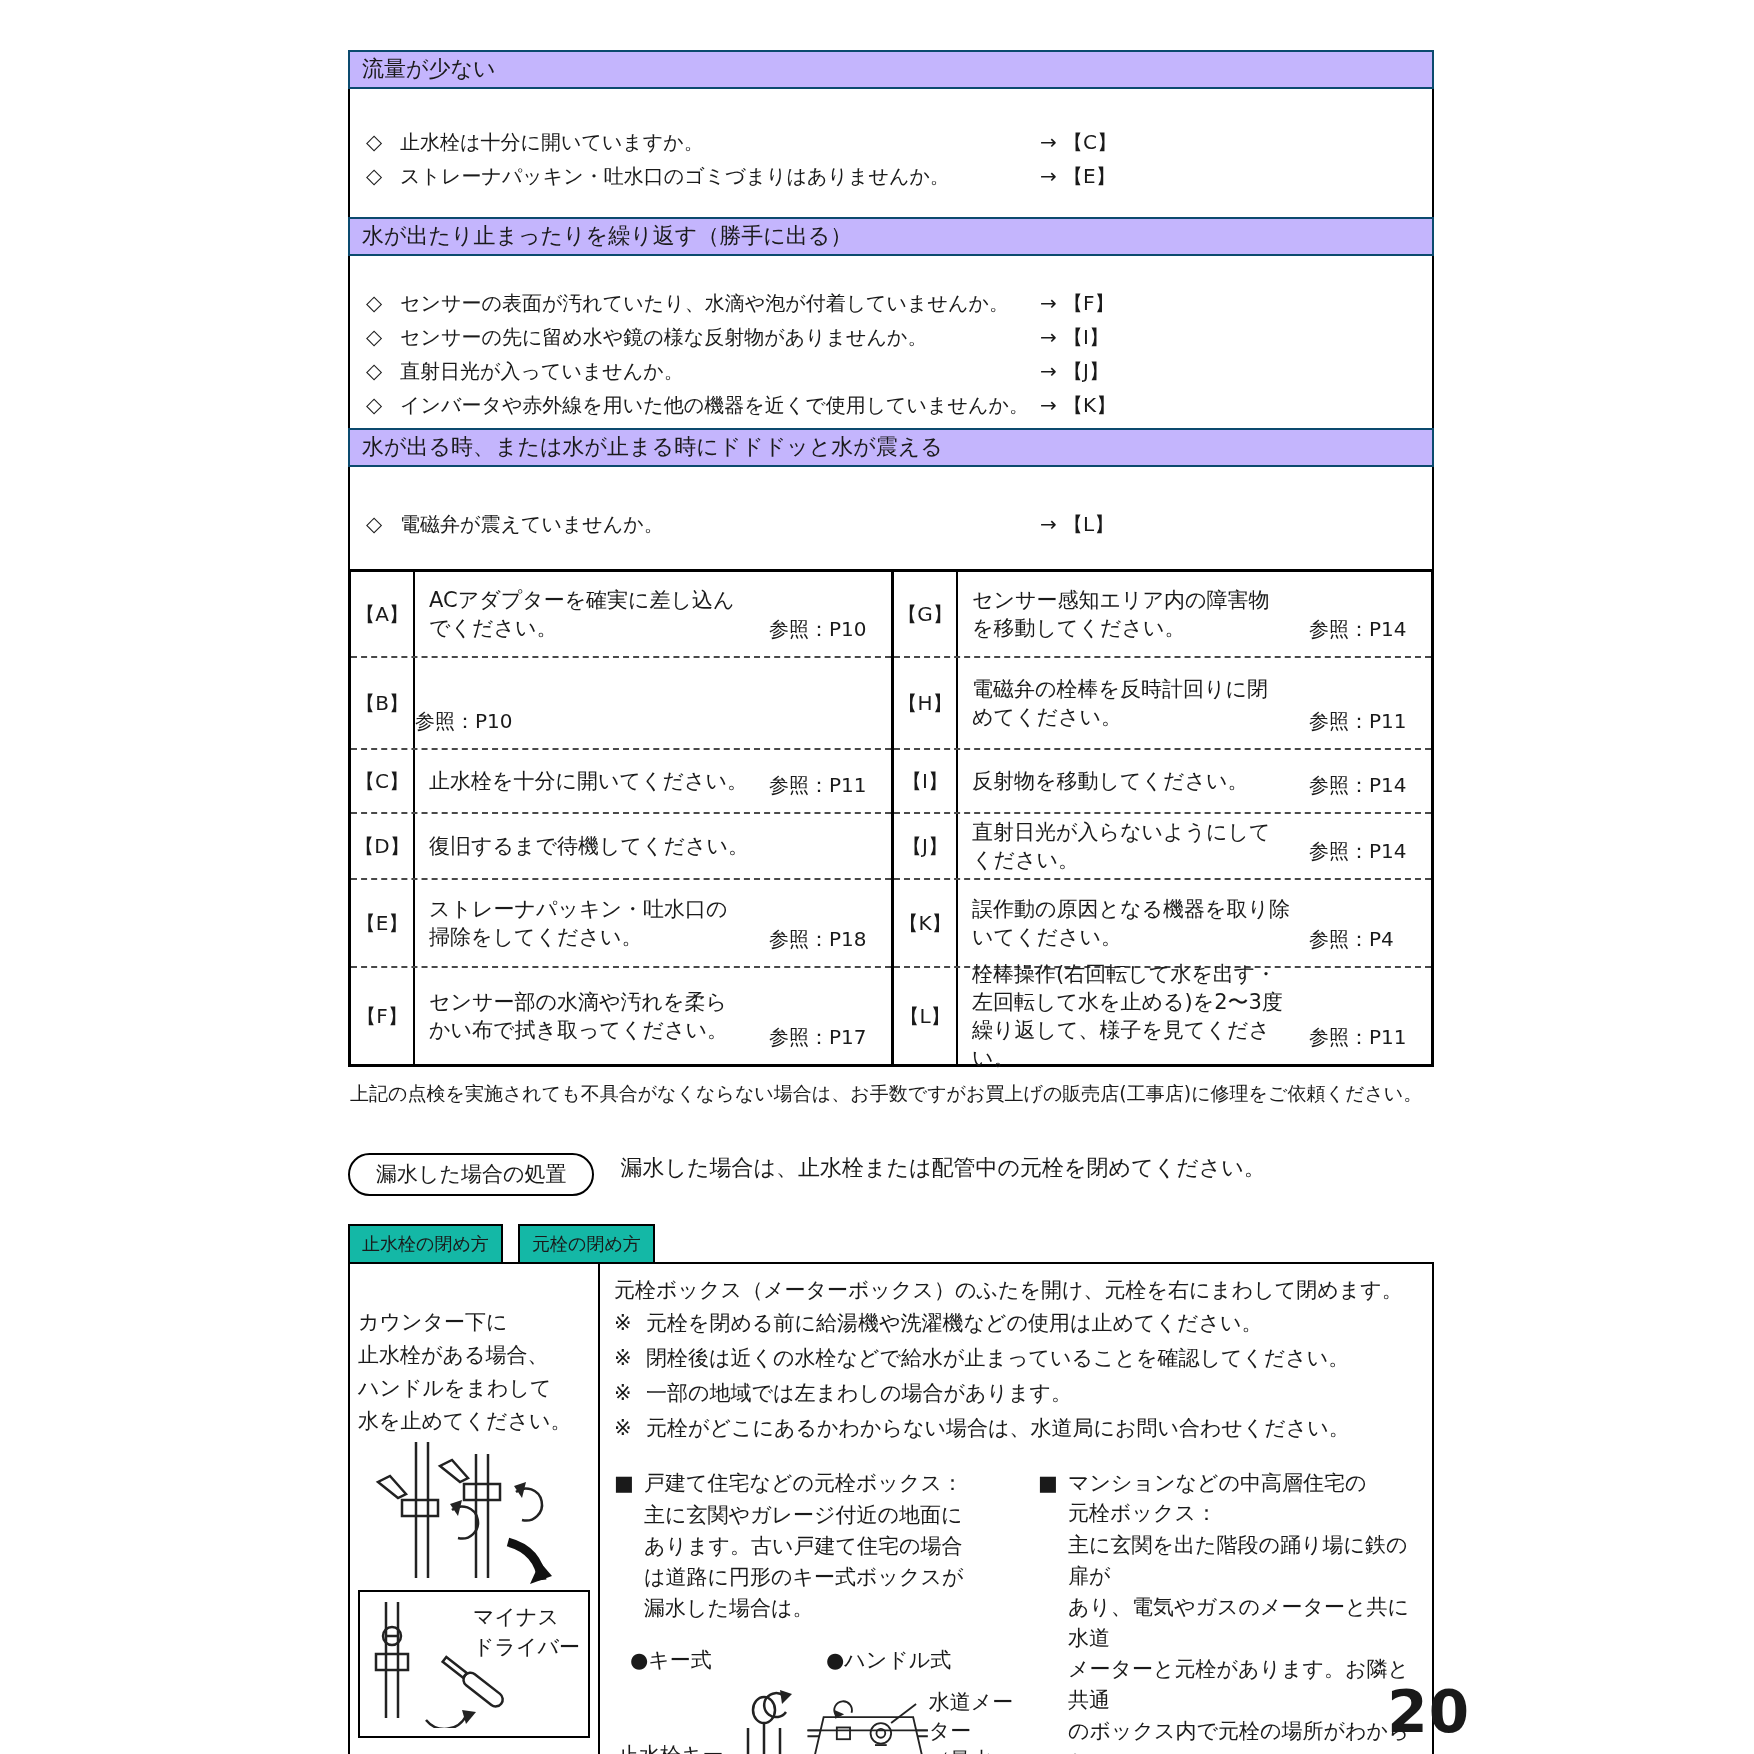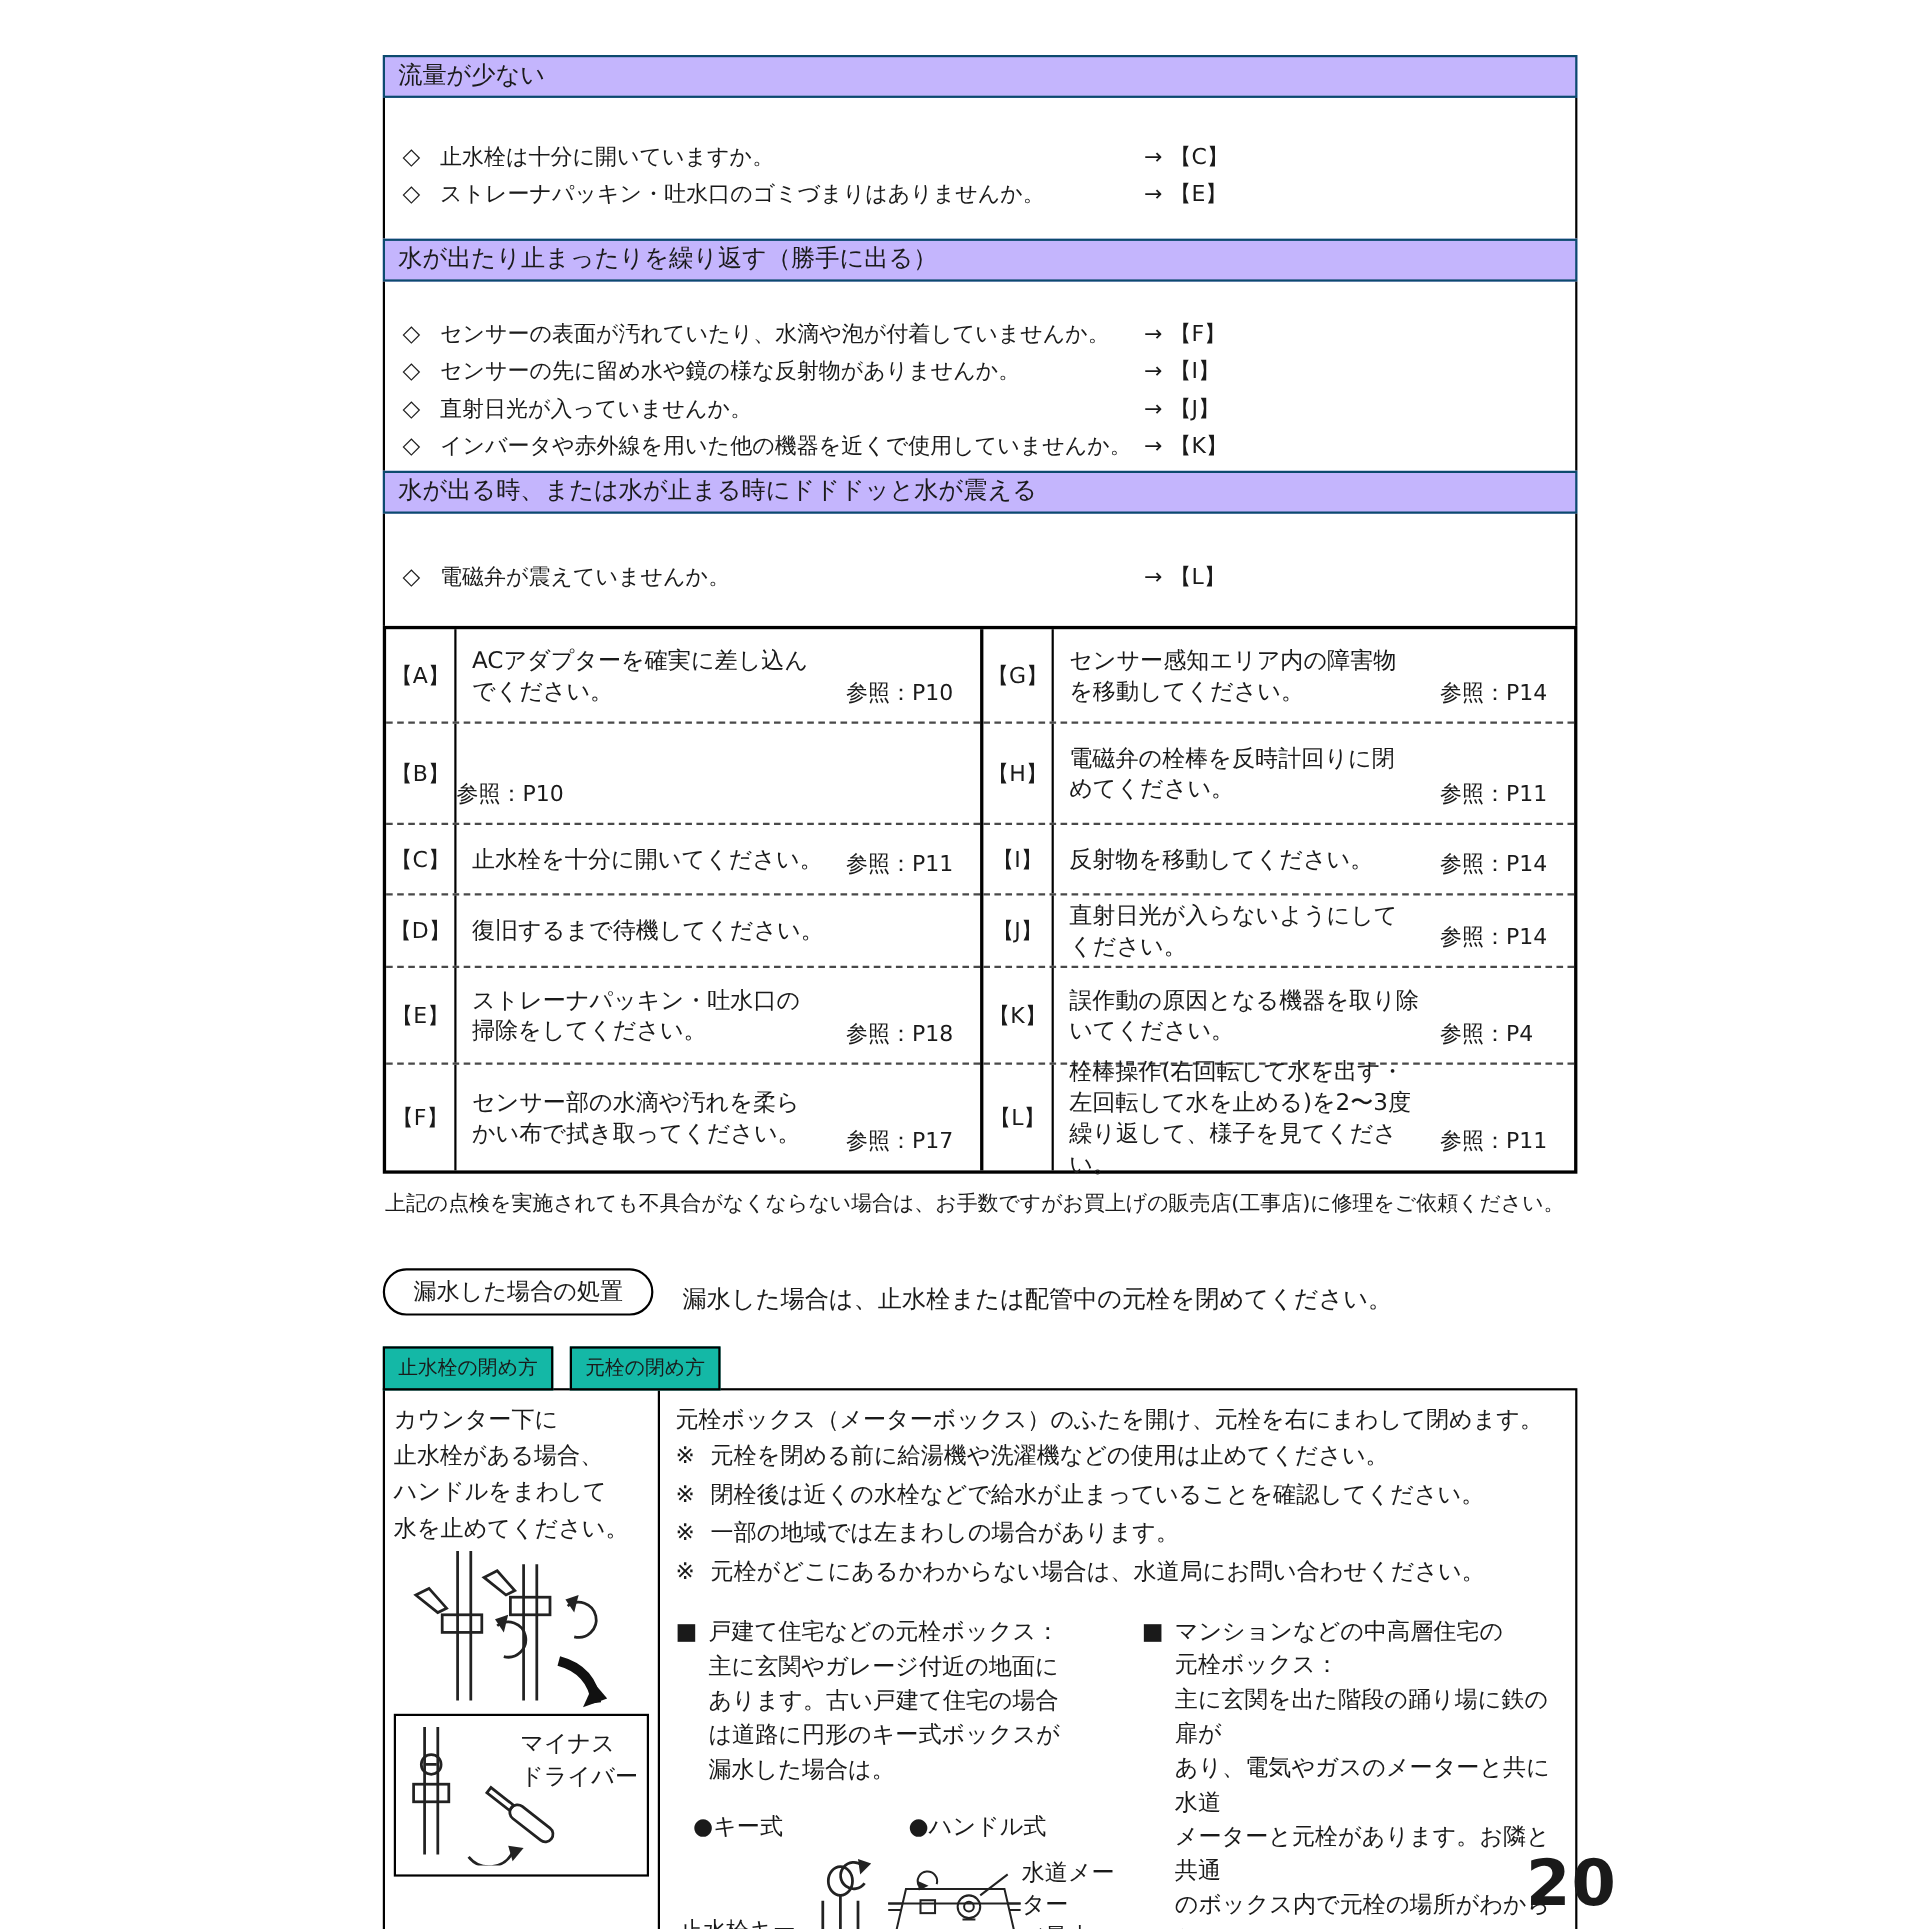--- a/index.html
+++ b/index.html
@@ -63,21 +63,21 @@
   }
   .t-ref {
     width: 122px; font-size: 20px;
     align-self: flex-end; padding-bottom: 13px;
     white-space: nowrap;
   }
 
   .after-note { font-size: 19px; margin: 14px 0 0 2px; }
 
   
-  .leak-row { display: flex; align-items: flex-end; margin-top: 46px; }
+  .leak-row { display: flex; align-items: flex-start; margin-top: 46px; }
   .leak-badge {
     border: 2px solid #000; border-radius: 999px;
     font-size: 21px; padding: 5px 26px 6px 26px;
     white-space: nowrap;
   }
   .leak-lead { font-size: 22px; margin-left: 26px; }
 
   .valve-box {
     position: relative;
     margin-top: 66px;
@@ -92,21 +92,21 @@
     padding: 0 12px; white-space: nowrap;
   }
   .tab1 { left: -2px; }
   .tab2 { left: 168px; }
 
   .vb-left {
     width: 250px;
     border-right: 2px solid #000;
     padding: 10px 6px 8px 8px;
   }
-  .sv-text { font-size: 21px; line-height: 33px; }
+  .sv-text { font-size: 21px; line-height: 33px; margin-top: 32px; }
   .driver-box {
     border: 2px solid #000;
     width: 232px; height: 148px;
     margin-top: 2px;
     position: relative;
     padding: 6px;
   }
   .driver-label {
     position: absolute; right: 8px; top: 10px;
     font-size: 21px; line-height: 30px;

